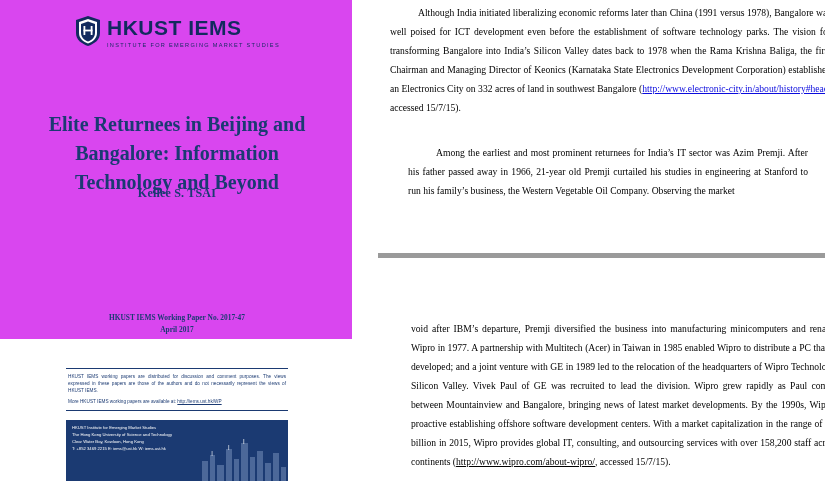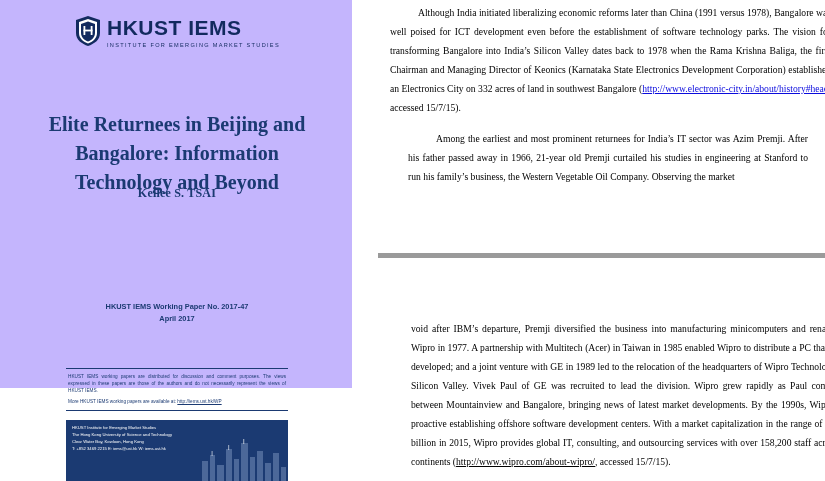--- a/index.html
+++ b/index.html
@@ -14,22 +14,22 @@
     position: relative;
     width: 825px;
     height: 481px;
     background: #ffffff;
   }
 
   
   .left-col {
     position: absolute;
     left: 0; top: 0;
-    width: 352px; height: 388px;
-    background: #c4b5fd;
+    width: 352px; height: 339px;
+    background: #d946ef;
   }
 
   .logo-block {
     position: absolute;
     left: 75px; top: 16px;
     width: 215px;
     display: flex;
     align-items: flex-start;
   }
   .logo-mark {
@@ -75,24 +75,24 @@
     text-align: center;
     font-family: "Liberation Serif", serif;
     font-weight: bold;
     font-size: 12px;
     color: #1b3a72;
     letter-spacing: 0.2px;
   }
 
   .wp-info {
     position: absolute;
-    left: 38px; top: 301px;
+    left: 38px; top: 312px;
     width: 278px;
     text-align: center;
-    font-family: Liberation Sans, sans-serif;
+    font-family: Liberation Serif, serif;
     font-weight: bold;
     font-size: 7.4px;
     line-height: 1.6;
     color: #1b3a72;
   }
 
   .disclaimer-box {
     position: absolute;
     left: 66px; top: 368px;
     width: 222px;
@@ -145,21 +145,21 @@
     position: absolute;
     left: 20px;
     width: 441px;
     font-family: "Liberation Serif", serif;
     font-size: 9.6px;
     line-height: 1.98;
     color: #000000;
     text-align: justify;
   }
   .body-top { top: 4px; }
-  .body-mid { top: 130px; left: 38px; width: 400px; }
+  .body-mid { top: 144px; left: 38px; width: 400px; }
   .body-bottom { top: 320px; margin-left: 39px; }
   .indent { text-indent: 28px; margin-left: 18px; }
   a.inline-link {
     color: #0b0bdd;
     text-decoration: underline;
   }
   a.plain-link {
     color: #000000;
     text-decoration: underline;
   }

